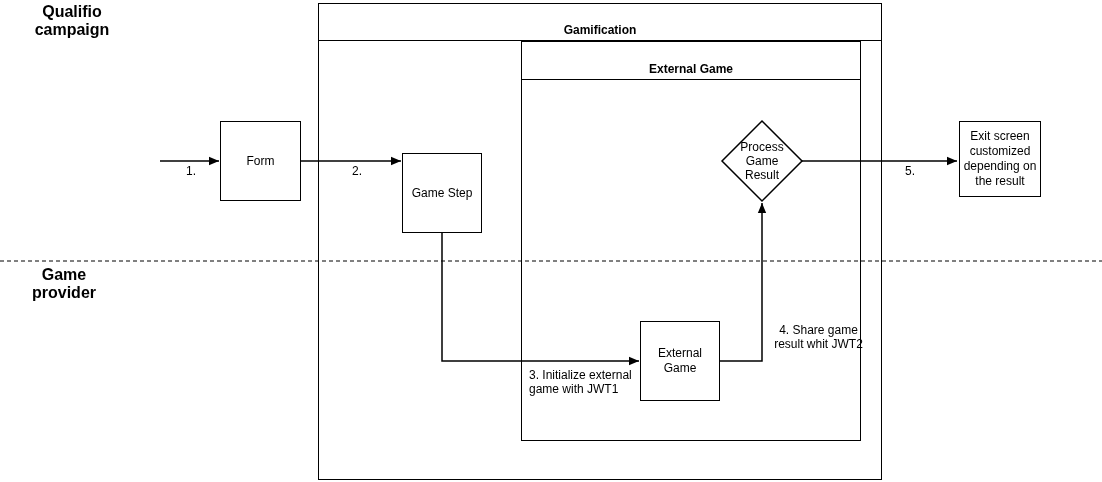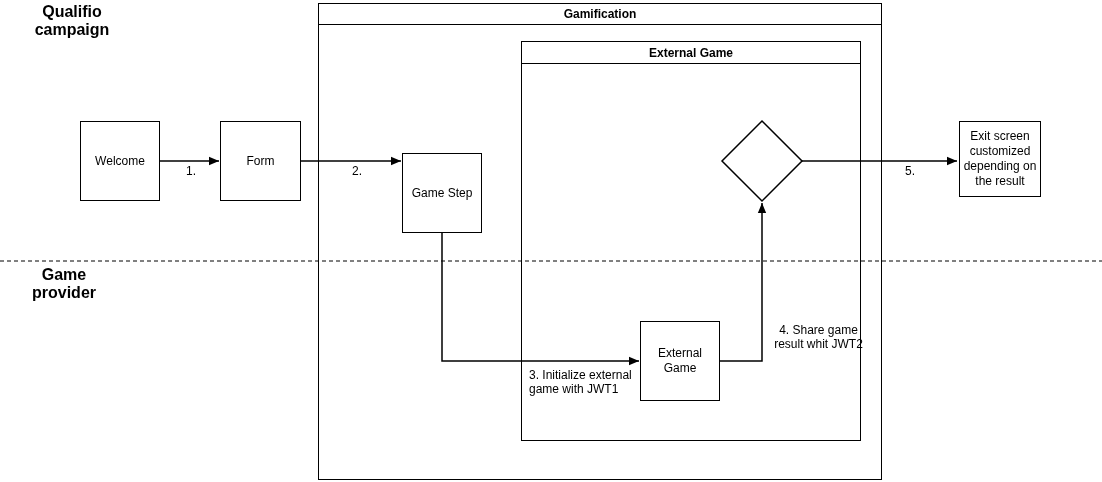--- a/index.html
+++ b/index.html
@@ -33,20 +33,21 @@
     z-index: 1;
   }
   .container-box .container-header {
     width: 100%;
     border-bottom: 1.5px solid #000;
     font-weight: bold;
     font-size: 12px;
     display: flex;
     align-items: center;
     justify-content: center;
+    margin-top: 16px;
   }
   .container-gamification { left: 318px; top: 3px; width: 564px; height: 477px; }
   .container-gamification .container-header { height: 21px; }
   .container-external-game { left: 521px; top: 41px; width: 340px; height: 400px; }
   .container-external-game .container-header { height: 22px; }
 
   svg.connectors {
     position: absolute;
     left: 0; top: 0;
     width: 1102px; height: 482px;
@@ -124,28 +125,28 @@
 
     <polygon points="762,121 802,161 762,201 722,161" fill="#ffffff" stroke="#000" stroke-width="1.5"></polygon>
 
     <path d="M160 161 L219 161" fill="none" stroke="#000" stroke-width="1.5" marker-end="url(#arrowhead)"></path>
     <path d="M301 161 L401 161" fill="none" stroke="#000" stroke-width="1.5" marker-end="url(#arrowhead)"></path>
     <path d="M442 201 L442 361 L639 361" fill="none" stroke="#000" stroke-width="1.5" marker-end="url(#arrowhead)"></path>
     <path d="M720 361 L762 361 L762 203" fill="none" stroke="#000" stroke-width="1.5" marker-end="url(#arrowhead)"></path>
     <path d="M802 161 L957 161" fill="none" stroke="#000" stroke-width="1.5" marker-end="url(#arrowhead)"></path>
   </svg>
 
-  <div class="node node-welcome">Welcome</div>
 
   <div class="node node-form">Form</div>
 
   <div class="node node-game-step">Game Step</div>
 
   <div class="node node-external-game">External Game</div>
 
+  <div class="diamond-label">Process Game Result</div>
 
   <div class="node node-exit-screen">Exit screen customized depending on the result</div>
 
   <div class="edge-label step1">1.</div>
   <div class="edge-label step2">2.</div>
   <div class="edge-label step3">3. Initialize external game with JWT1</div>
   <div class="edge-label step4">4. Share game result whit JWT2</div>
   <div class="edge-label step5">5.</div>
 
 </div>

